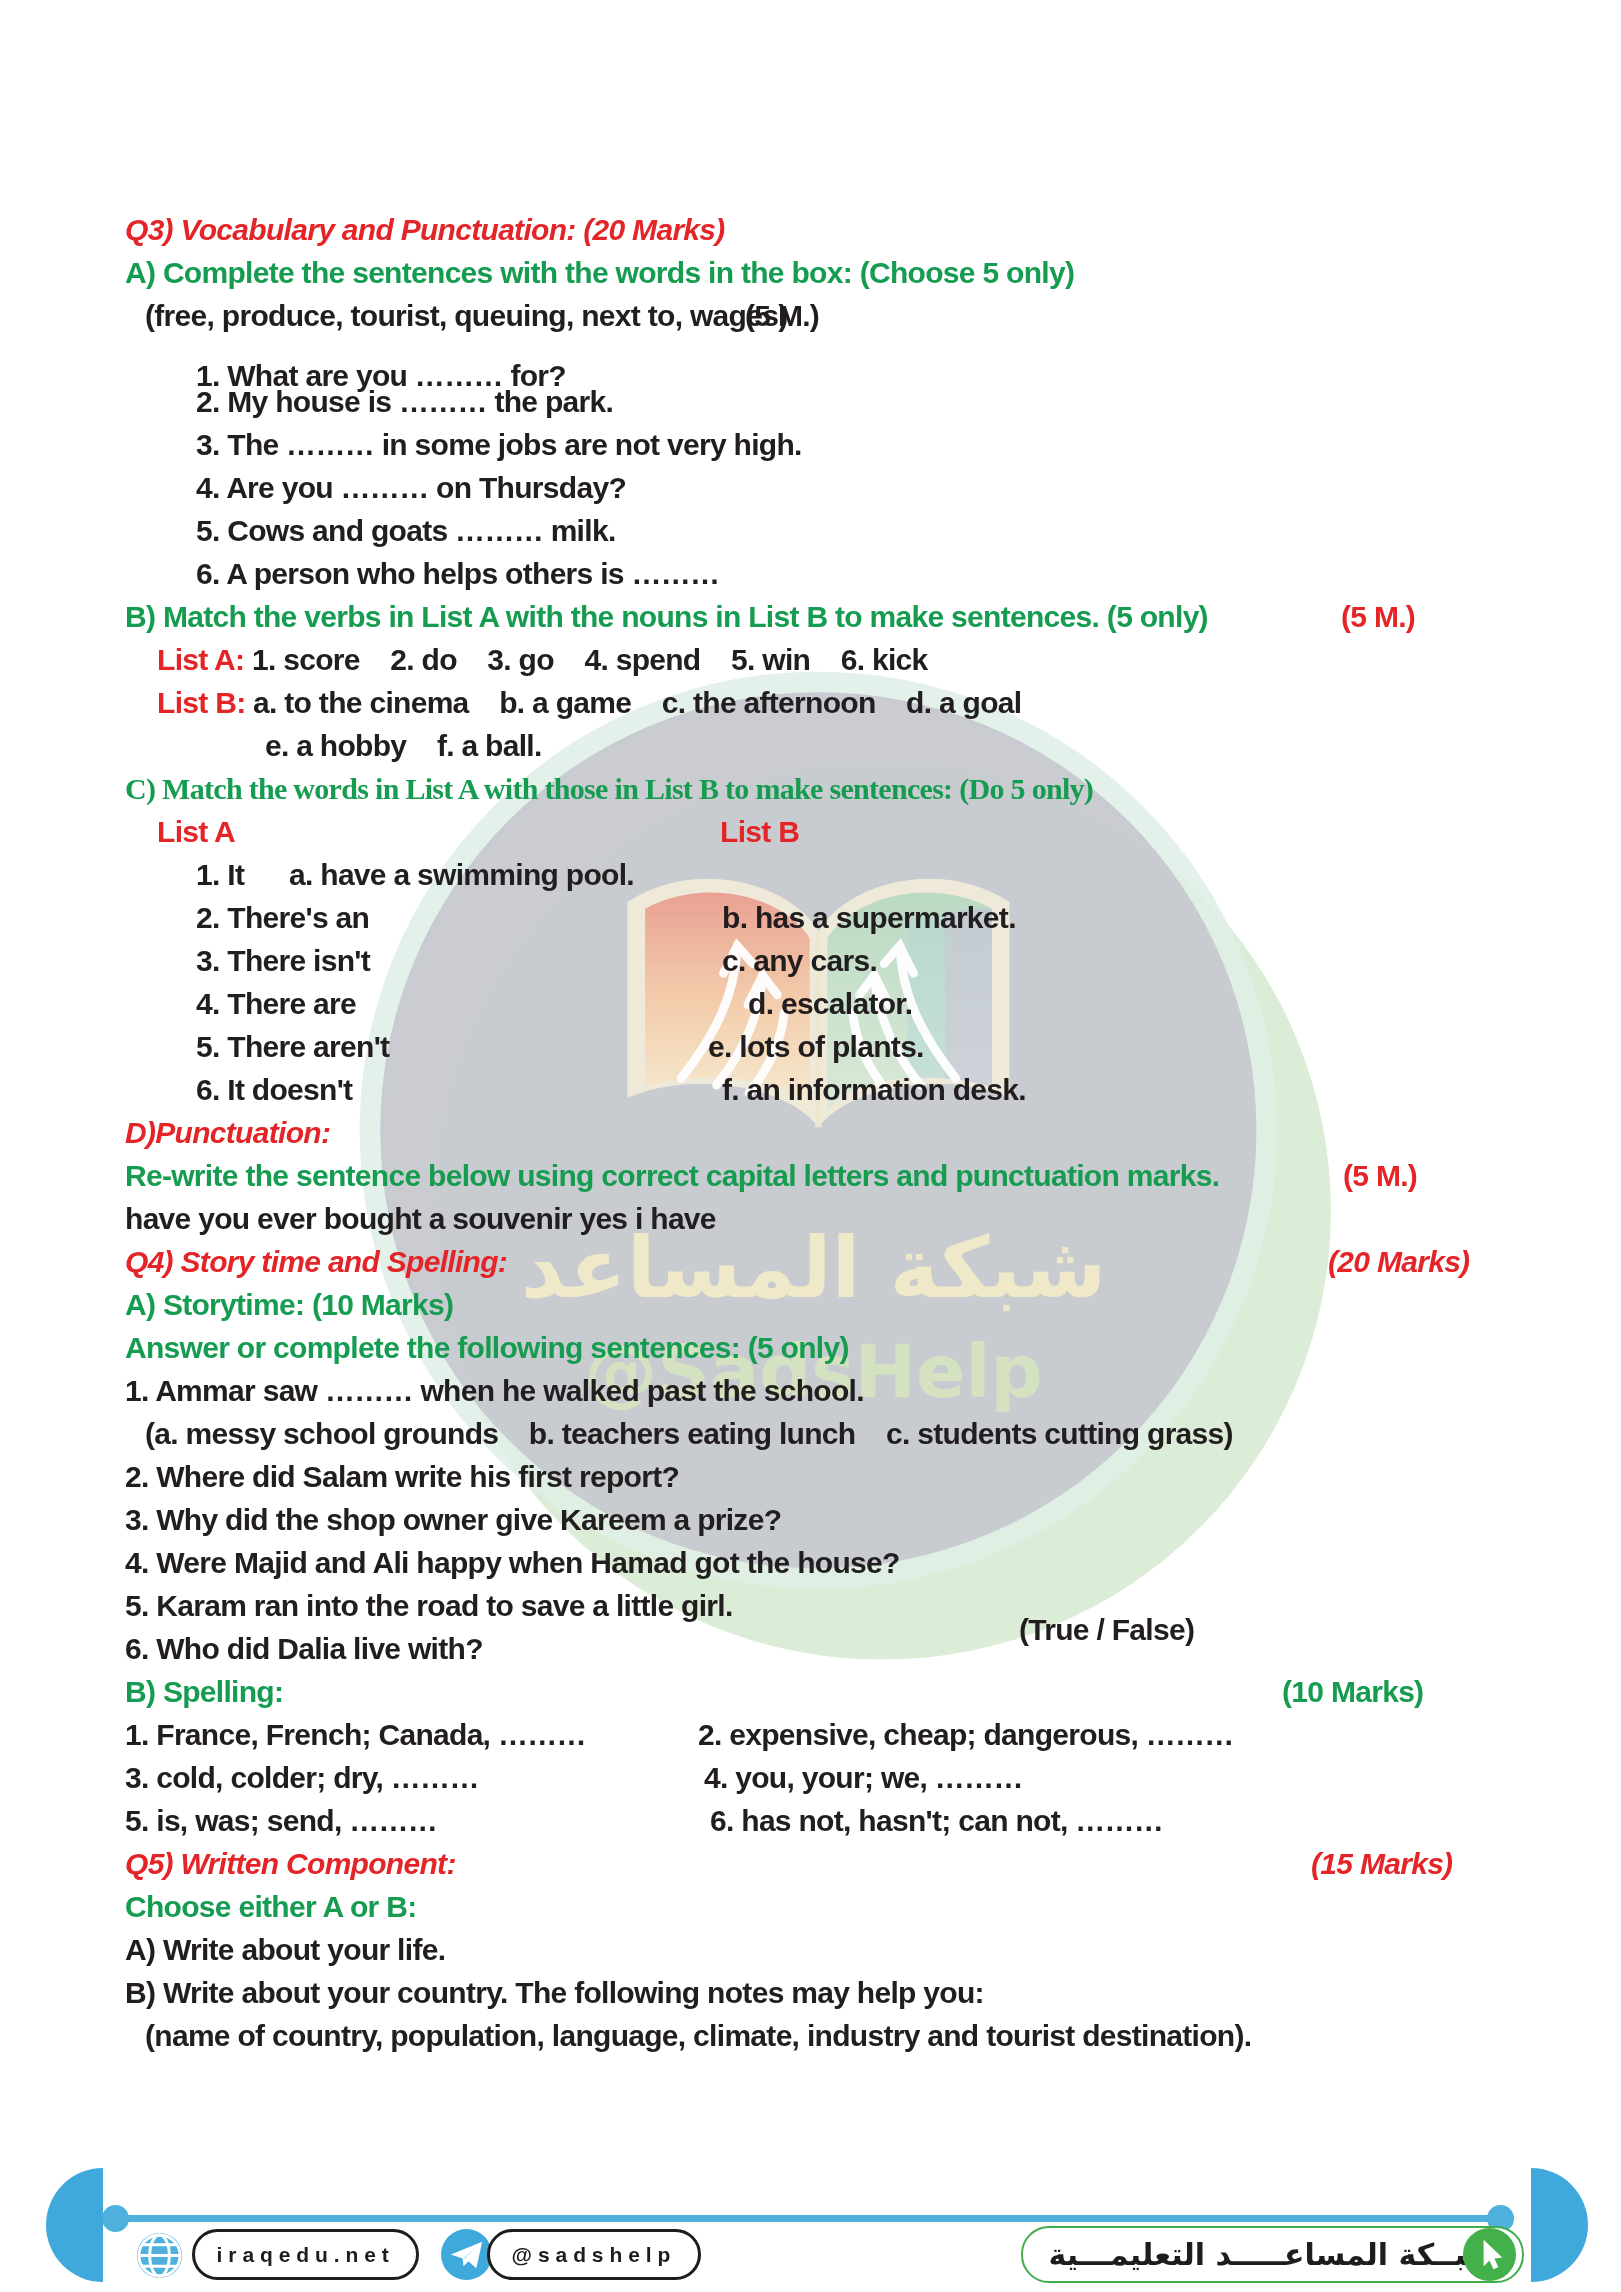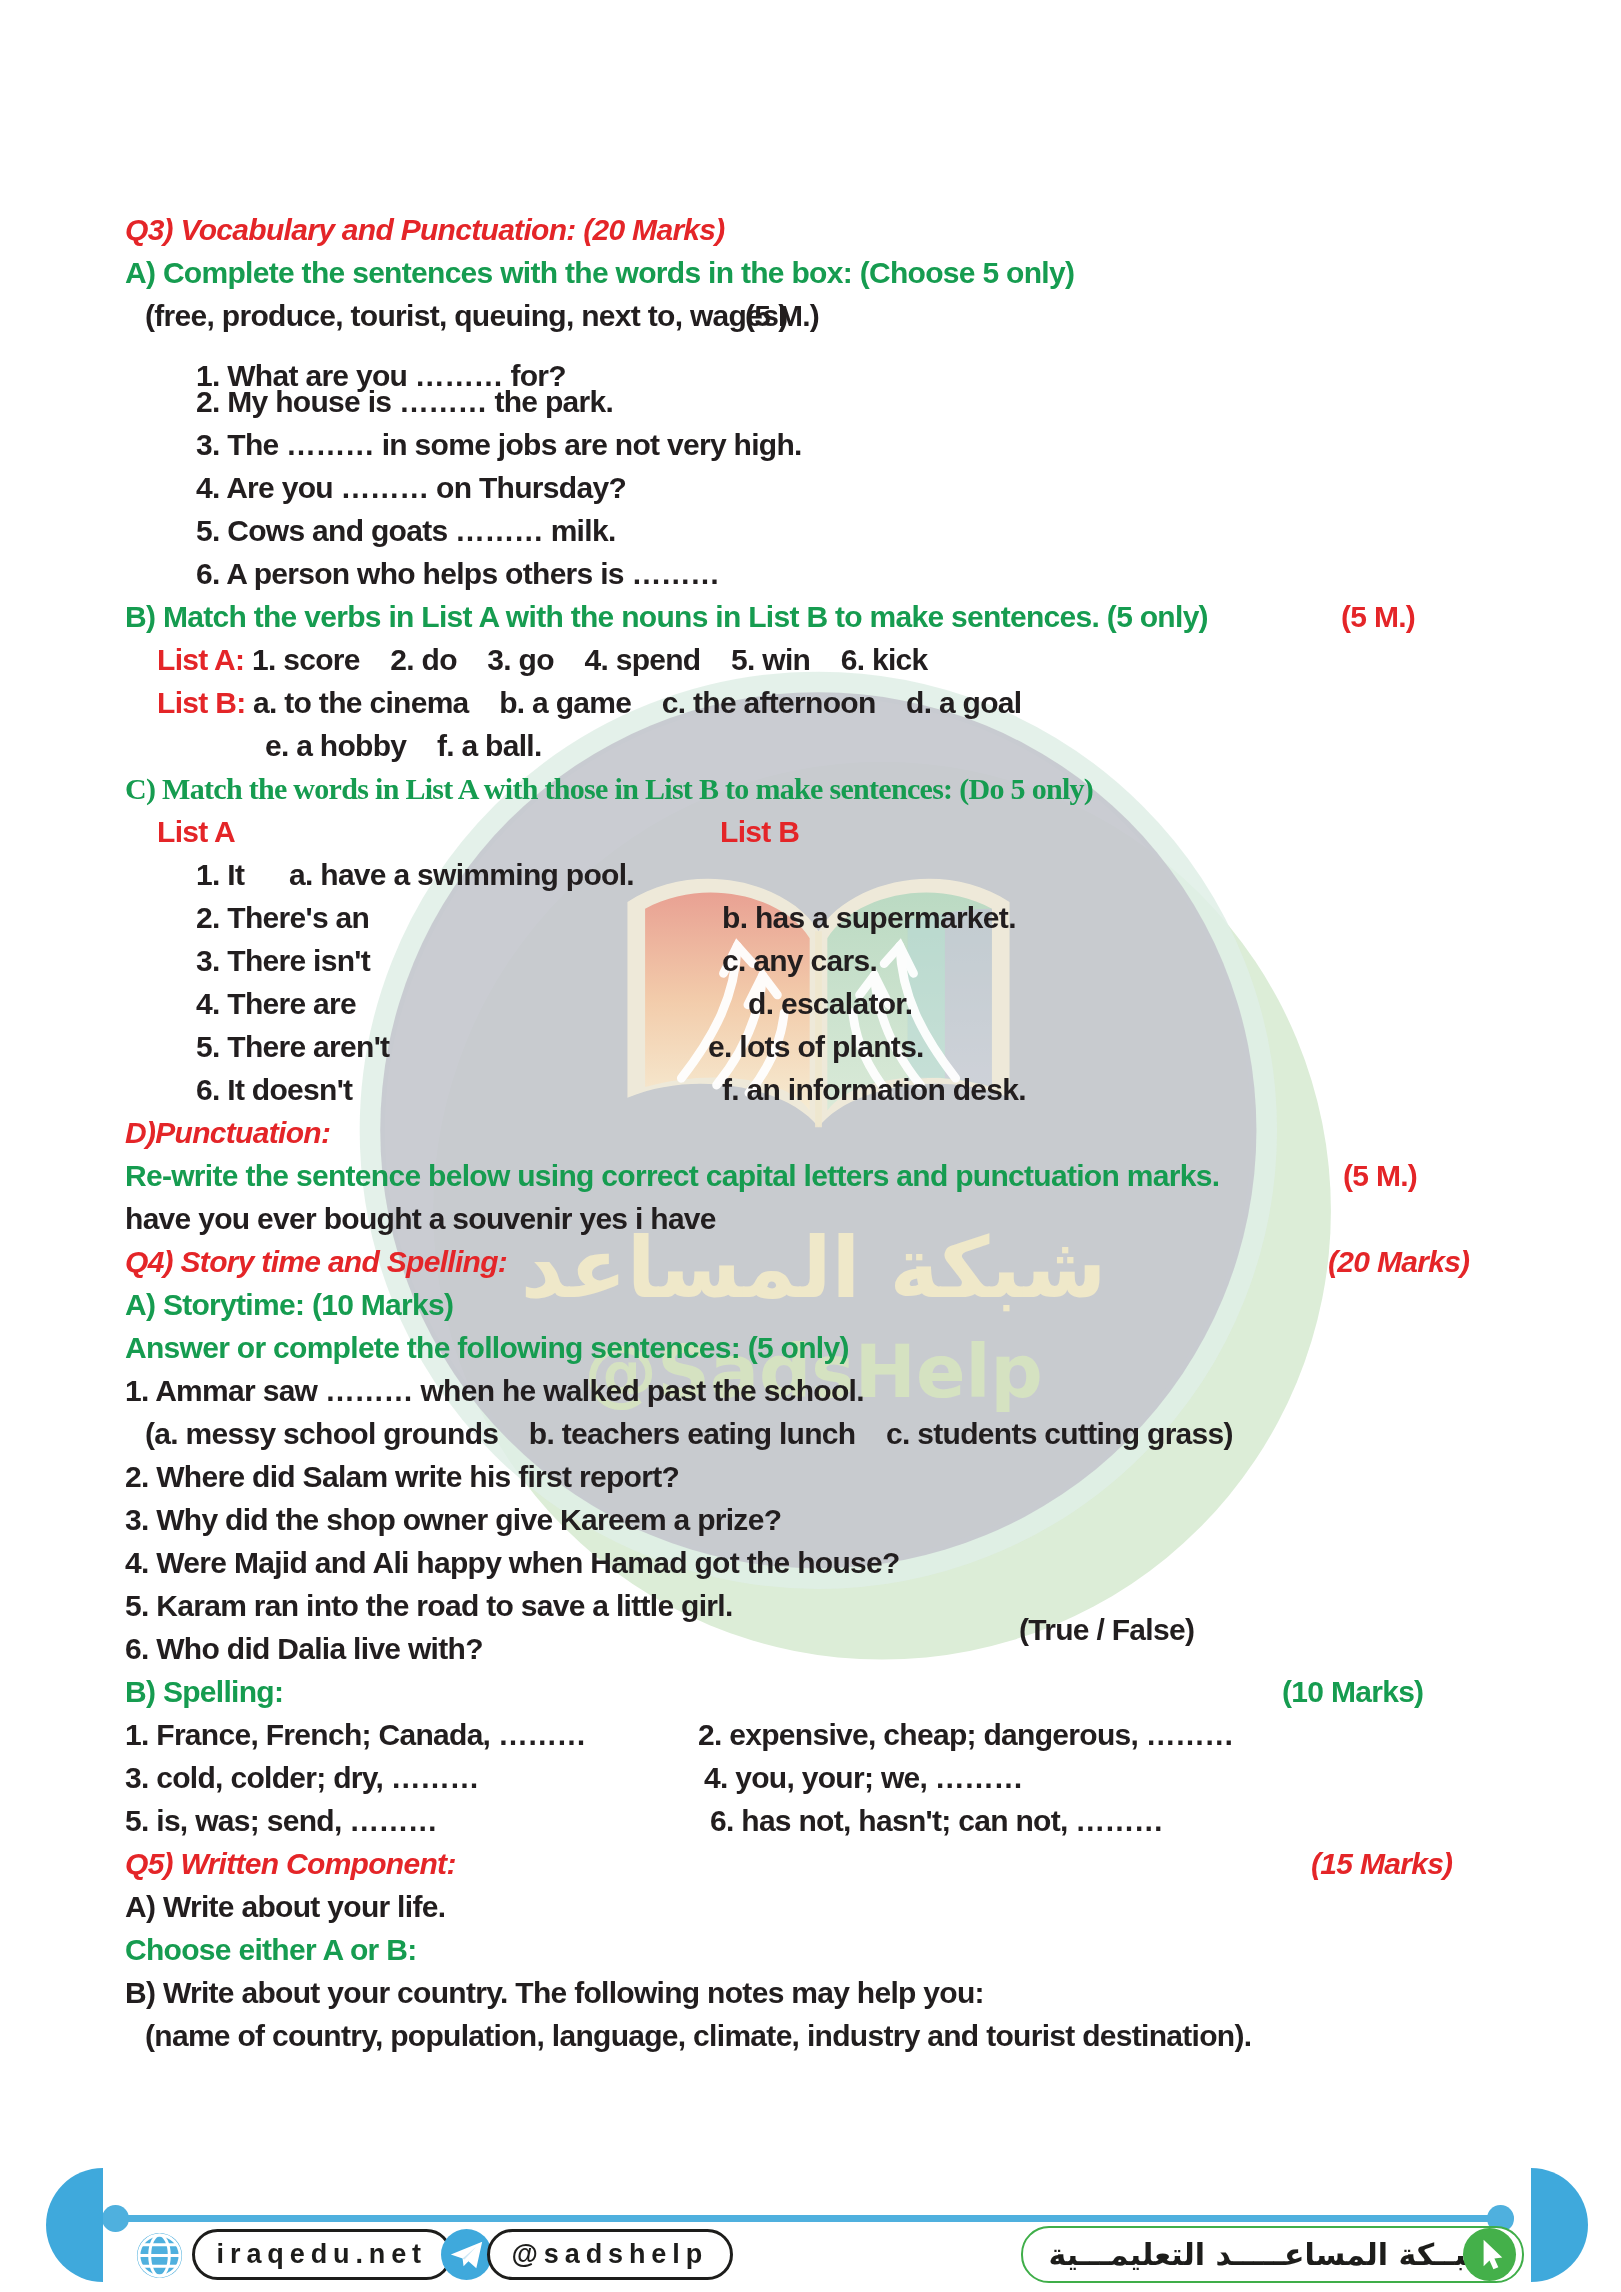--- a/index.html
+++ b/index.html
@@ -32,21 +32,21 @@
   #footer{position:absolute;inset:0;z-index:3;pointer-events:none;}
   .f-line{position:absolute;left:114px;top:2215px;width:1384px;height:6.9px;background:#4fb0de;}
   .f-dot{position:absolute;width:26.5px;height:26.5px;border-radius:50%;background:#4fb0de;}
   .f-disc{position:absolute;top:2168px;width:57px;height:114px;background:#3fa9dc;}
   #f-disc-left{left:46px;border-radius:114px 0 0 114px;}
   #f-disc-right{left:1531px;border-radius:0 114px 114px 0;}
   .pill{
     position:absolute;top:2229px;height:51px;box-sizing:border-box;
     border:3.4px solid #1d1d1b;border-radius:26.5px;background:#fff;
     display:flex;align-items:center;padding:0 21.6px;
-    font-weight:700;font-size:27px;letter-spacing:5.9px;color:#1d1d1b;
+    font-weight:700;font-size:21px;letter-spacing:5.9px;color:#1d1d1b;
     font-family:"Liberation Sans",sans-serif;white-space:nowrap;
   }
   #pill-site{left:192px;}
   #pill-handle{left:487px;}
   #pill-arabic{
     position:absolute;top:2226px;left:1021px;height:57px;box-sizing:border-box;
     border:2.9px solid #3fae49;border-radius:28px;background:#fff;
     display:flex;align-items:center;padding:0 25.5px;
     font-family:"DejaVu Sans",sans-serif;font-weight:700;font-size:30px;
     color:#1d1d1b;direction:rtl;white-space:nowrap;
@@ -229,24 +229,24 @@
       </div>
       <div class="line">
         <span class="seg" style="left: 125px;"><span class="seg s-k" style="position: static;">5. is, was; send, ………</span></span>
         <span class="seg s-k" style="left: 710px;">6. has not, hasn't; can not, ………</span>
       </div>
       <div class="line">
         <span class="seg" style="left: 125px;"><span class="seg s-ri" style="position: static;">Q5) Written Component:</span></span>
         <span class="seg s-ri" style="left: 1311px;">(15 Marks)</span>
       </div>
       <div class="line">
+        <span class="seg" style="left: 125px;"><span class="seg s-g" style="position: static;">Choose either A or B:</span></span>
+      </div>
+      <div class="line">
         <span class="seg" style="left: 125px;"><span class="seg s-k" style="position: static;">A) Write about your life.</span></span>
-      </div>
-      <div class="line">
-        <span class="seg" style="left: 125px;"><span class="seg s-g" style="position: static;">Choose either A or B:</span></span>
       </div>
       <div class="line">
         <span class="seg" style="left: 125px;"><span class="seg s-k" style="position: static;">B) Write about your country. The following notes may help you:</span></span>
       </div>
       <div class="line">
         <span class="seg" style="left: 145px;"><span class="seg s-k" style="position: static;">(name of country, population, language, climate, industry and tourist destination).</span></span>
       </div>
     </div>
 </div>
 

